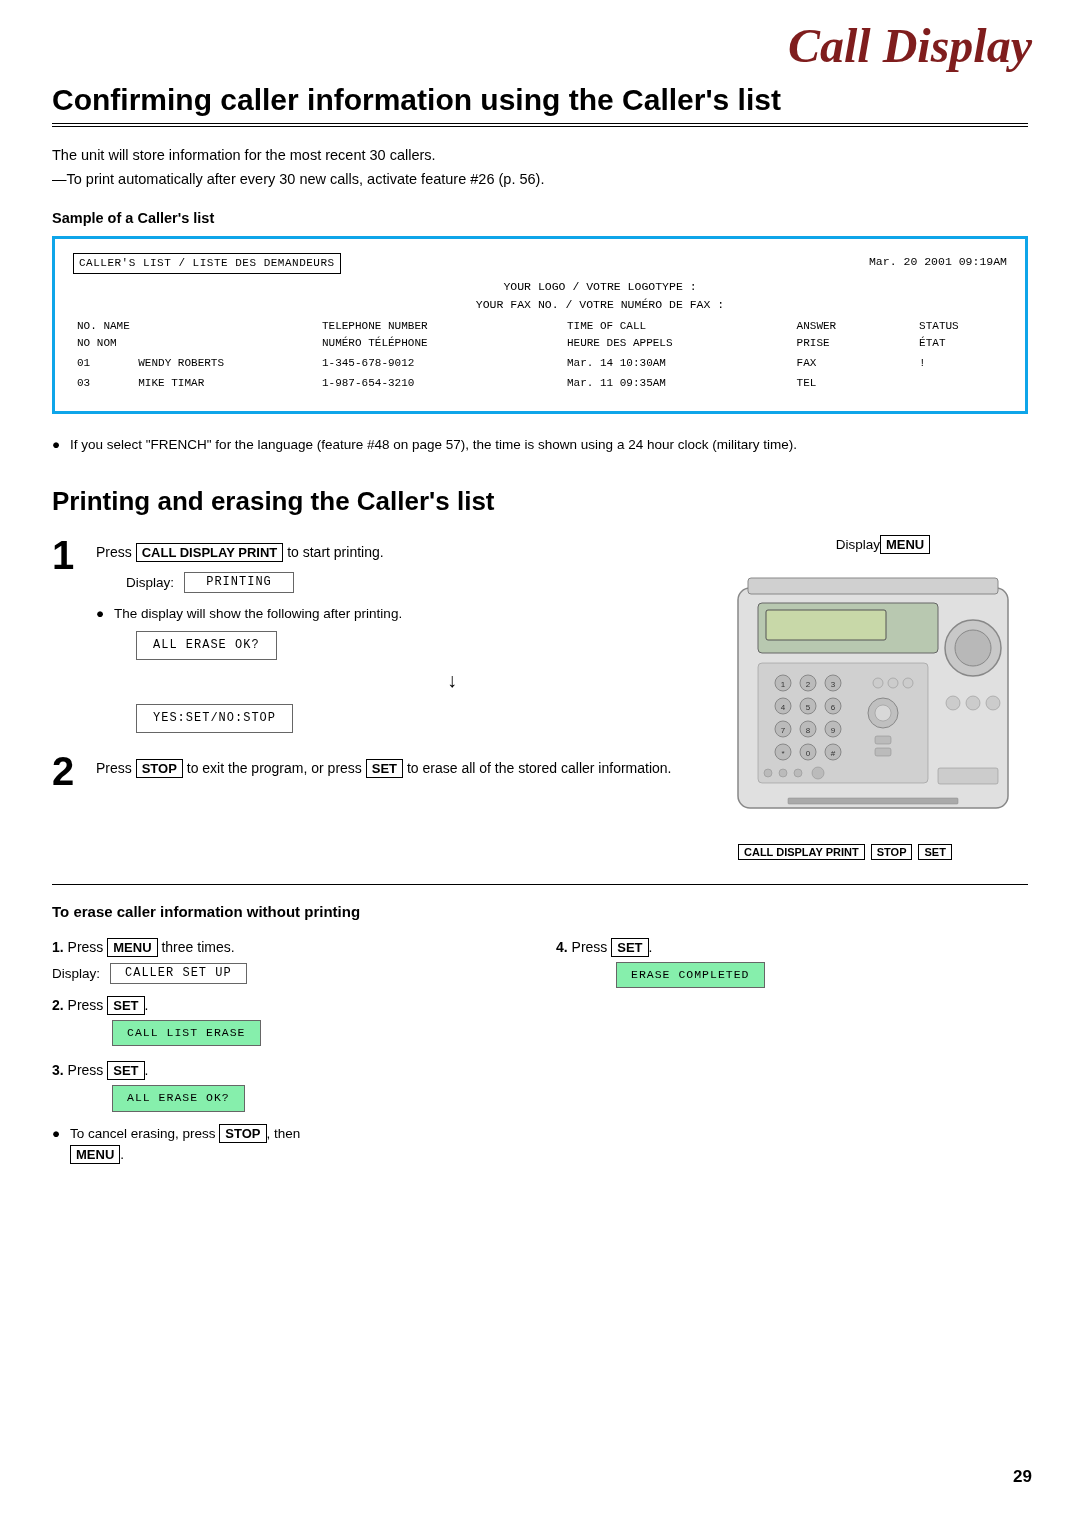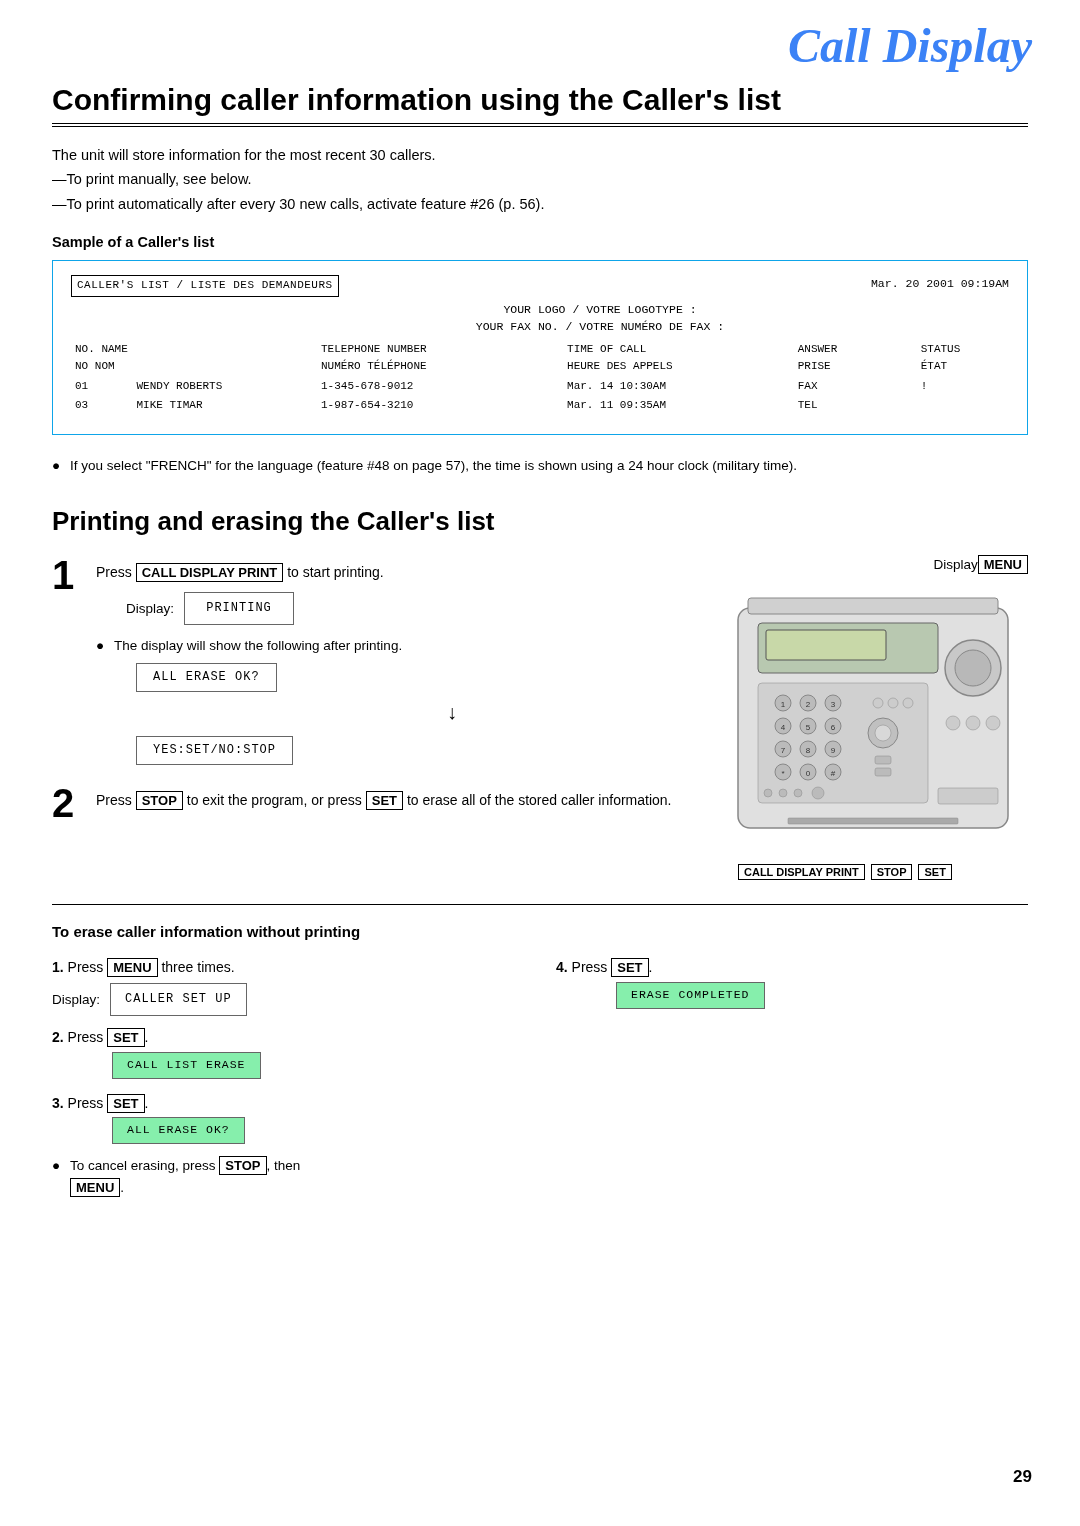--- a/index.html
+++ b/index.html
@@ -17,21 +17,21 @@
     
     .page-header {
       text-align: right;
       padding: 18px 48px 0 0;
     }
     .page-title {
       font-family: Georgia, 'Times New Roman', serif;
       font-size: 48px;
       font-style: italic;
       font-weight: bold;
-      color: #3b82f6;
+      color: #7f1d1d;
     }
 
     .main-content {
       padding: 0 52px 40px 52px;
     }
 
     
     .section-heading {
       font-size: 30px;
       font-weight: bold;
@@ -50,21 +50,21 @@
 
     .subsection-heading {
       font-weight: bold;
       margin-top: 18px;
       margin-bottom: 10px;
       font-size: 14.5px;
     }
 
     
     .caller-list-box {
-      border: 1px solid #0ea5e9;
+      border: 3px solid #0ea5e9;
       padding: 14px 18px 18px 18px;
       margin-top: 6px;
       margin-bottom: 20px;
       font-family: 'Courier New', Courier, monospace;
       font-size: 11.5px;
       line-height: 1.6;
       position: relative;
     }
 
     .caller-list-header-row {
@@ -180,21 +180,21 @@
       gap: 10px;
       margin: 4px 0 4px 30px;
     }
 
     .display-label {
       font-size: 13.5px;
     }
 
     .display-box {
       border: 1px solid #666;
-      padding: 6px 14px;
+      padding: 0 14px;
       font-family: 'Courier New', Courier, monospace;
       font-size: 12px;
       letter-spacing: 1px;
       background: #fff;
       min-width: 110px;
       text-align: center;
     }
 
     .display-box-standalone {
       border: 1px solid #666;
@@ -233,21 +233,21 @@
     }
 
     .fax-svg {
       width: 300px;
       height: 280px;
     }
 
     
     .display-menu-row {
       display: flex;
-      justify-content: flex-end;
+      justify-content: center;
       align-items: center;
       width: 290px;
       margin-bottom: 4px;
       font-size: 13.5px;
     }
 
     
     .machine-bottom-labels {
       display: flex;
       align-items: center;
@@ -321,21 +321,20 @@
 <div class="page-header">
   <span class="page-title">Call Display</span>
 </div>
 
 <div class="main-content">
 
   <h1 class="section-heading">Confirming caller information using the Caller's list</h1>
 
   <div class="intro-text">
     <div>The unit will store information for the most recent 30 callers.</div>
-    <div>—To print manually, see below.</div>
     <div>—To print automatically after every 30 new calls, activate feature #26 (p. 56).</div>
   </div>
 
   <div class="subsection-heading">Sample of a Caller's list</div>
 
   <div class="caller-list-box">
     <div class="caller-list-header-row">
       <span class="caller-list-title">CALLER'S LIST / LISTE DES DEMANDEURS</span>
       <span class="caller-list-date">Mar. 20 2001 09:19AM</span>
     </div>

